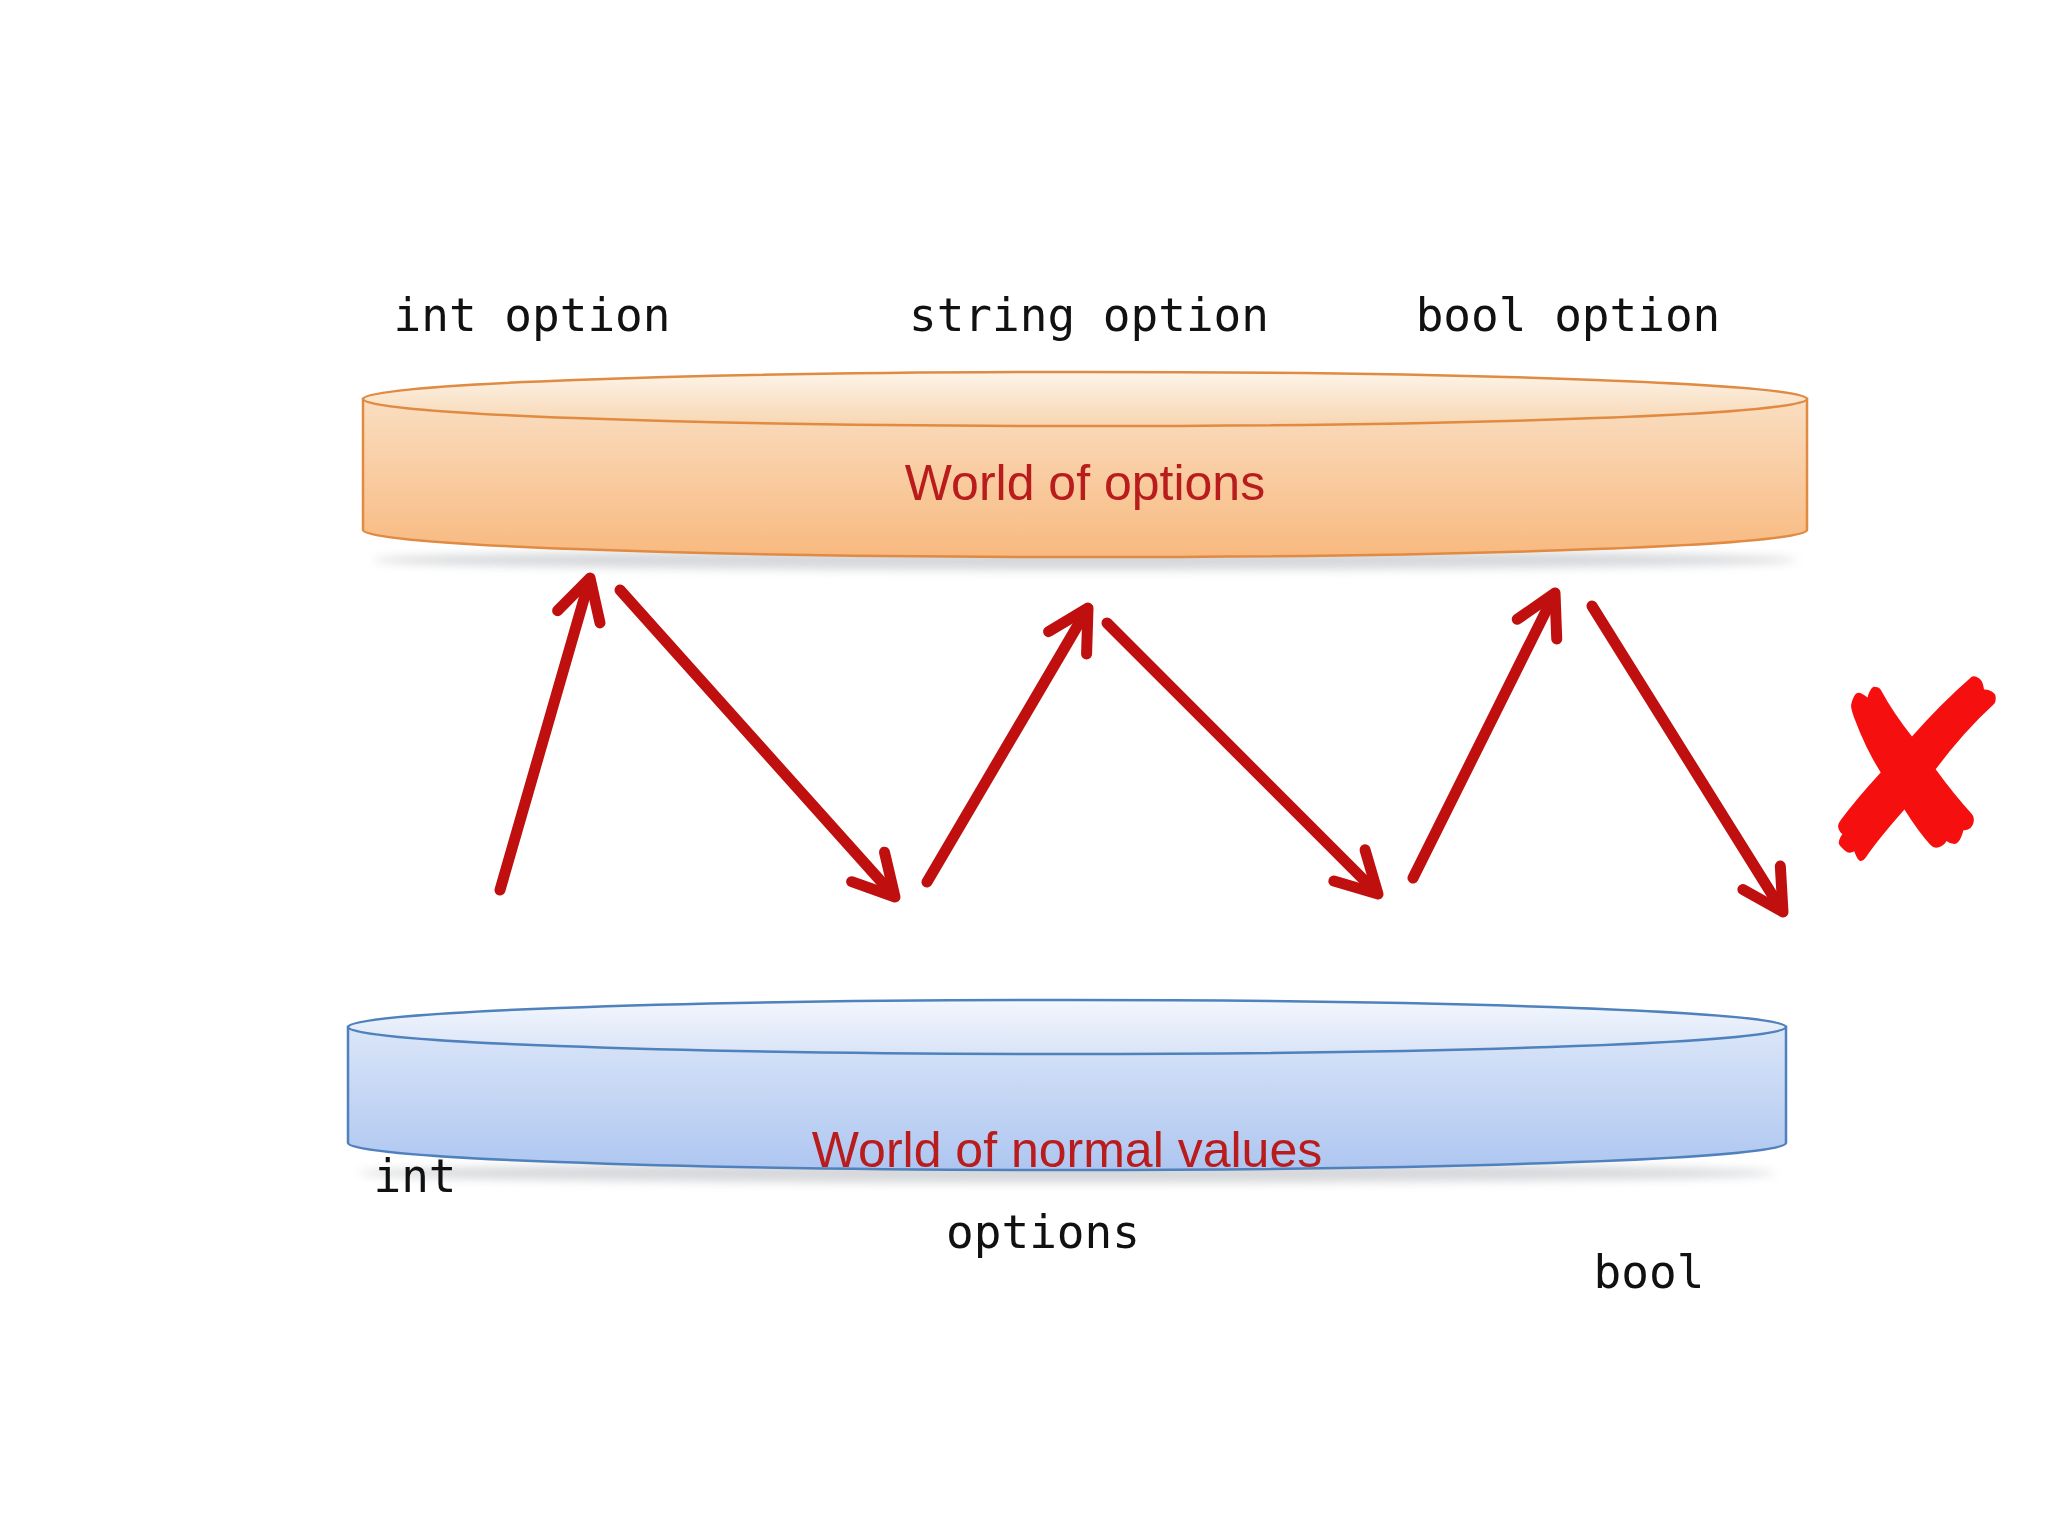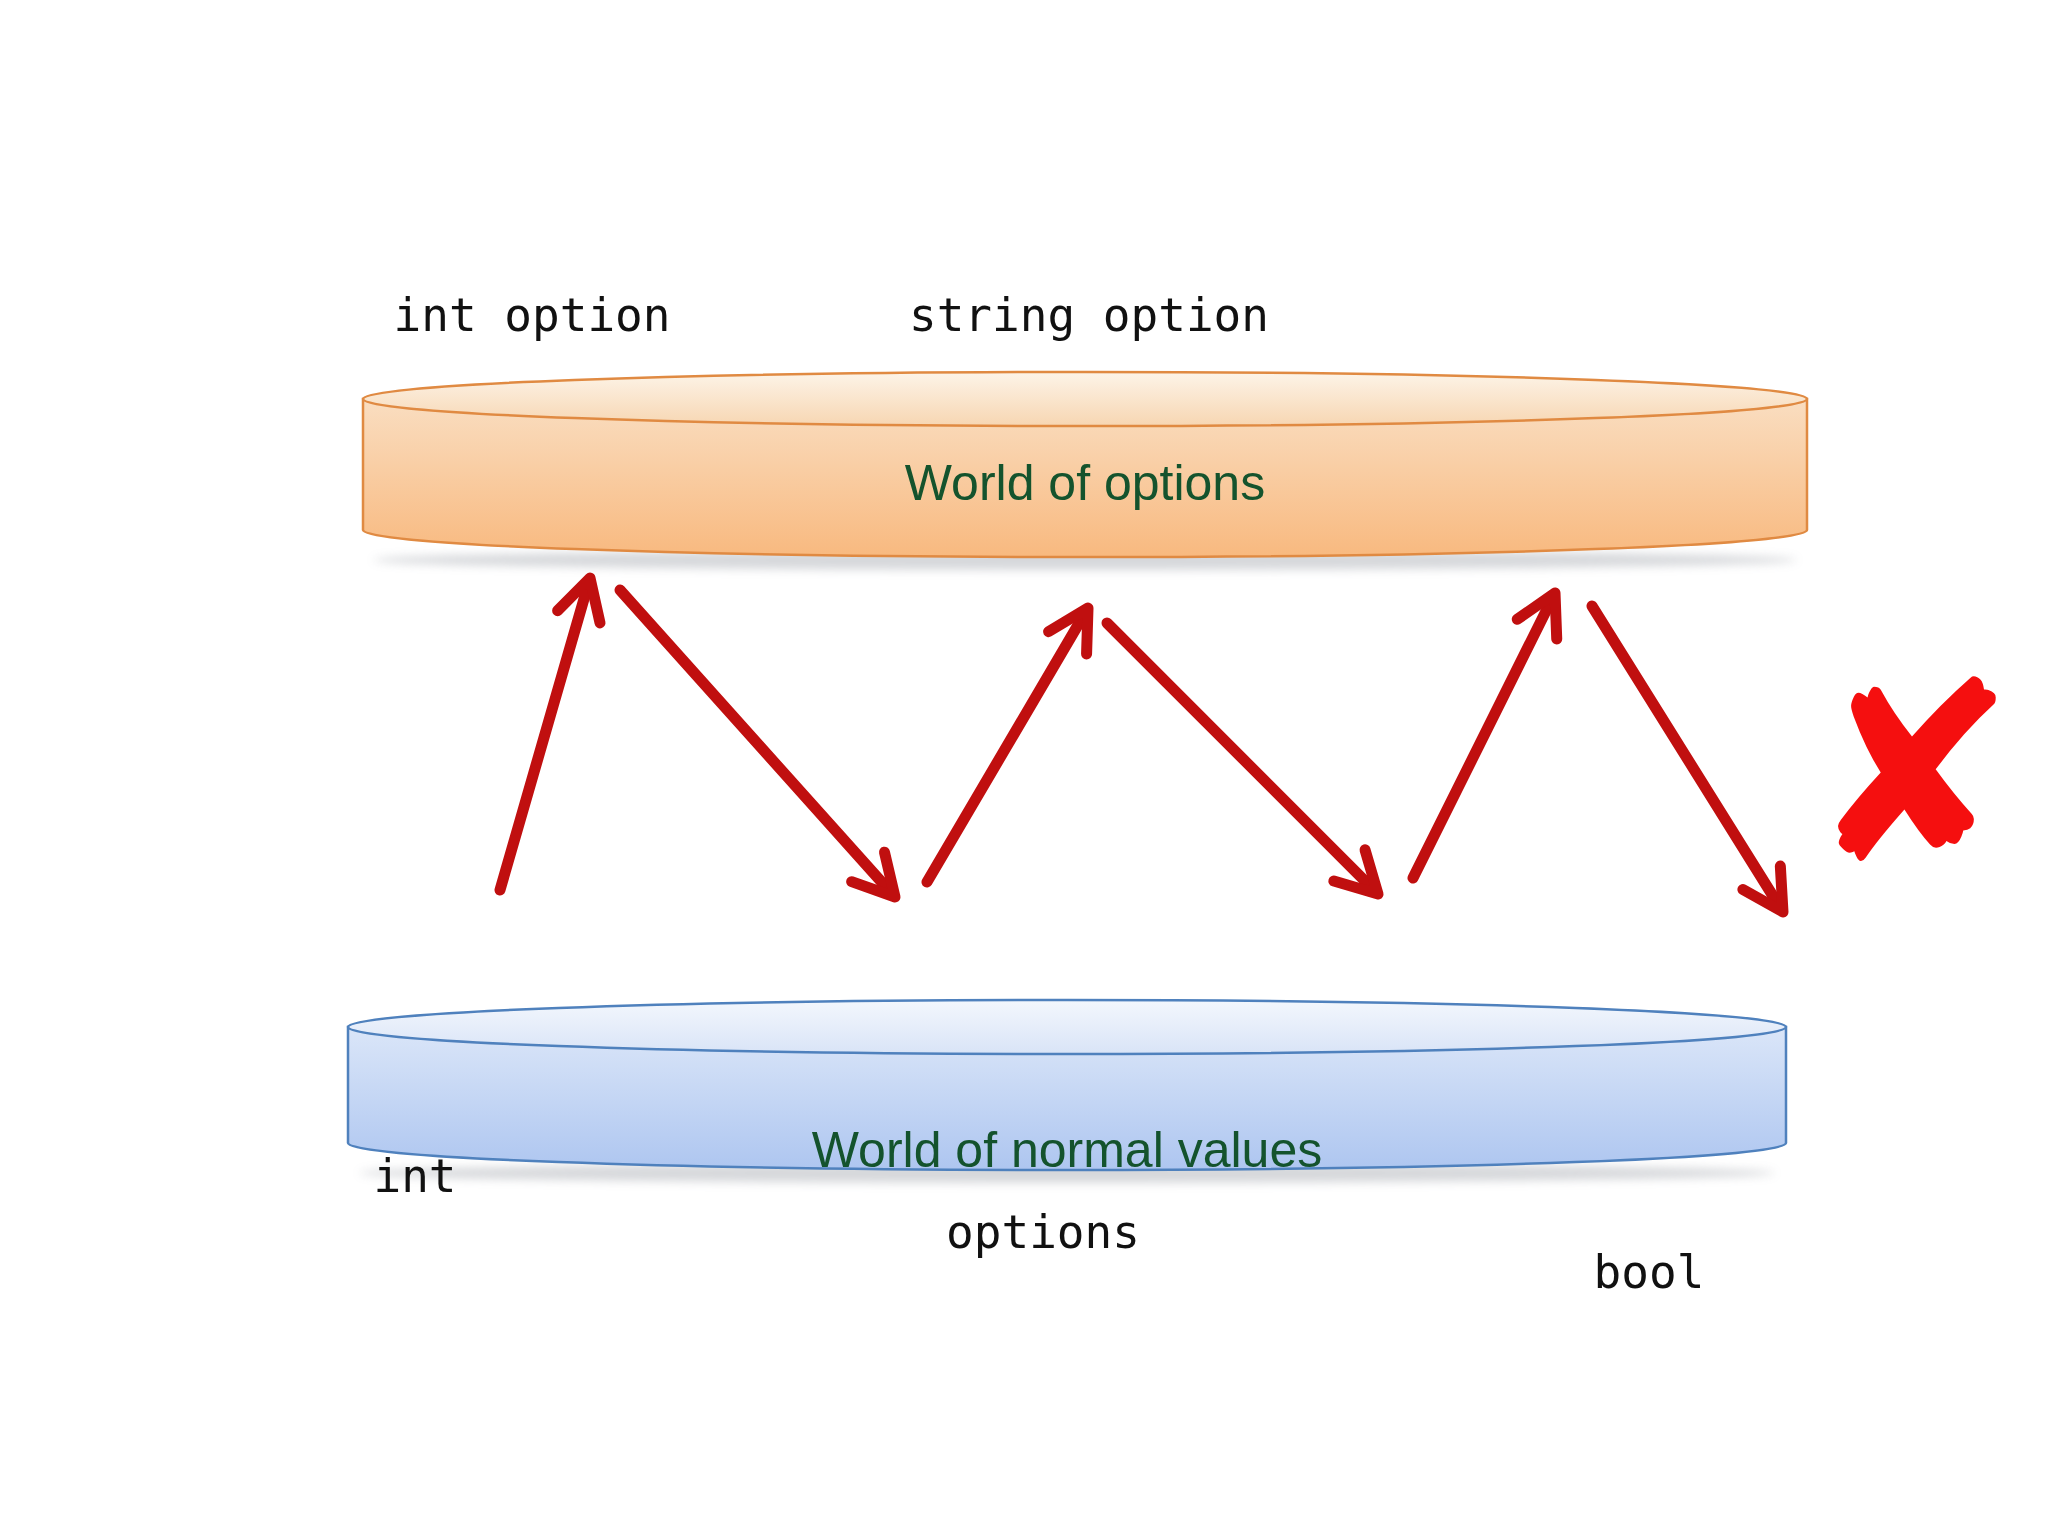--- a/index.html
+++ b/index.html
@@ -4,21 +4,21 @@
 <style>
   html,body{margin:0;padding:0;background:#ffffff;}
   #canvas{position:relative;width:2048px;height:1536px;background:#ffffff;overflow:hidden;
           font-family:"Liberation Sans",sans-serif;}
   #scene{position:absolute;left:0;top:0;}
   .mono-label{position:absolute;transform:translate(-50%,-50%);
       font-family:"DejaVu Sans Mono","Liberation Mono",monospace;
       font-size:46px;font-weight:500;color:#111;white-space:nowrap;}
   .world-label{position:absolute;transform:translate(-50%,-50%);
       font-family:"Liberation Sans",sans-serif;font-size:50px;font-weight:400;
-      color:#14532d;white-space:nowrap;letter-spacing:0px;}
+      color:#b91c1c;white-space:nowrap;letter-spacing:0px;}
   .x-mark{position:absolute;transform:translate(-50%,-50%);
       font-family:"DejaVu Sans",sans-serif;font-size:250px;line-height:1;font-weight:700;}
 </style>
 </head>
 <body>
 
 <div id="canvas">
 
   <svg id="scene" width="2048" height="1536" viewBox="0 0 2048 1536">
     <defs>
@@ -67,20 +67,21 @@
         <polyline points="1365.0491815674357,849.8607170206997 1378,894 1333.8607170206997,881.0491815674358" fill="none" stroke="#C00F0F" stroke-width="11" stroke-linecap="round" stroke-linejoin="round"></polyline>
         <line x1="1413" y1="878" x2="1551.4323444985043" y2="600.1604353375089" stroke="#C00F0F" stroke-width="11" stroke-linecap="round"></line>
         <polyline points="1517.2581050161934,619.2973261574504 1555,593 1556.7364040519403,638.9672155015768" fill="none" stroke="#C00F0F" stroke-width="11" stroke-linecap="round" stroke-linejoin="round"></polyline>
         <line x1="1592" y1="606" x2="1778.7639962738135" y2="905.2135228261096" stroke="#C00F0F" stroke-width="11" stroke-linecap="round"></line>
         <polyline points="1780.3329629646535,866.07738124353 1783,912 1742.916442510002,889.4321374750281" fill="none" stroke="#C00F0F" stroke-width="11" stroke-linecap="round" stroke-linejoin="round"></polyline>
       </g>
   </svg>
 
   <div class="mono-label" style="left:532px; top:315px;">int option</div>
   <div class="mono-label" style="left:1055px; top:315px;margin-left:34px;">string option</div>
+  <div class="mono-label" style="left:1568px; top:315px;">bool option</div>
 
   <div class="world-label" style="left:1085px; top:483px;">World of options</div>
   <div class="world-label" style="left:1067px; top:1150px;">World of normal values</div>
 
   <div class="mono-label" style="left:415px; top:1176px;">int</div>
   <div class="mono-label" style="left:1043px; top:1232px;">options</div>
   <div class="mono-label" style="left:1649px; top:1272px;">bool</div>
 
   <div class="x-mark" style="left: 1912px; top: 775px; color: rgb(245, 15, 15);">✘</div>
 

